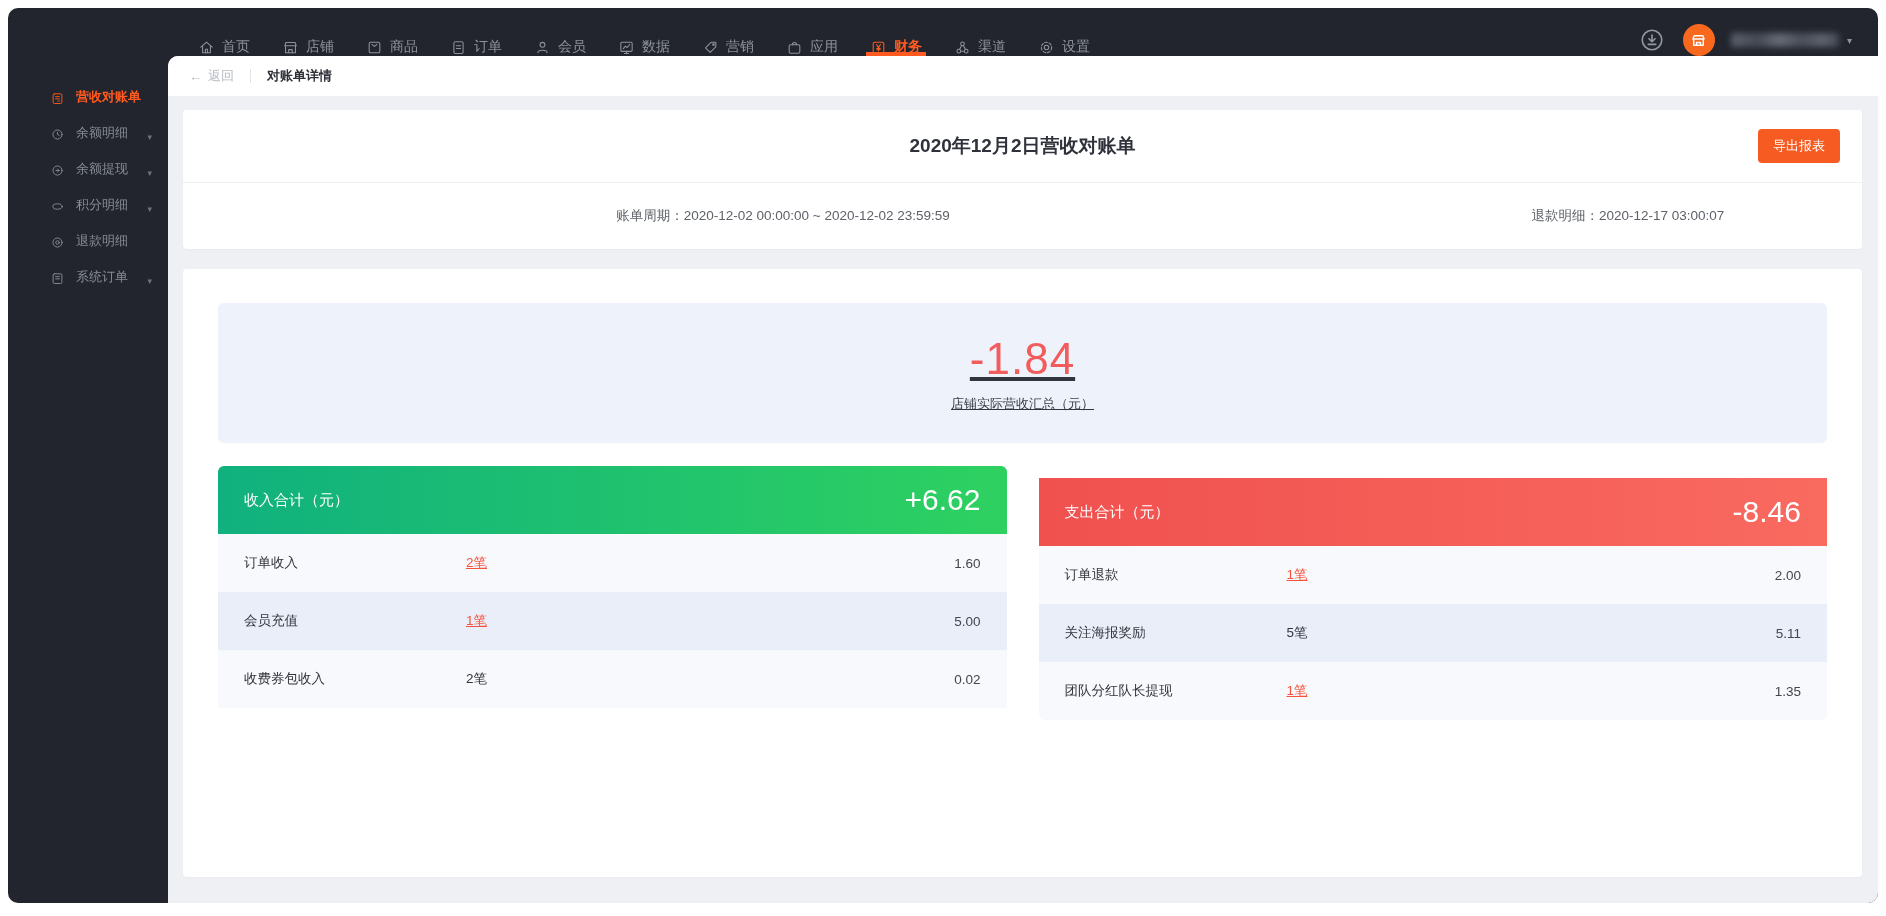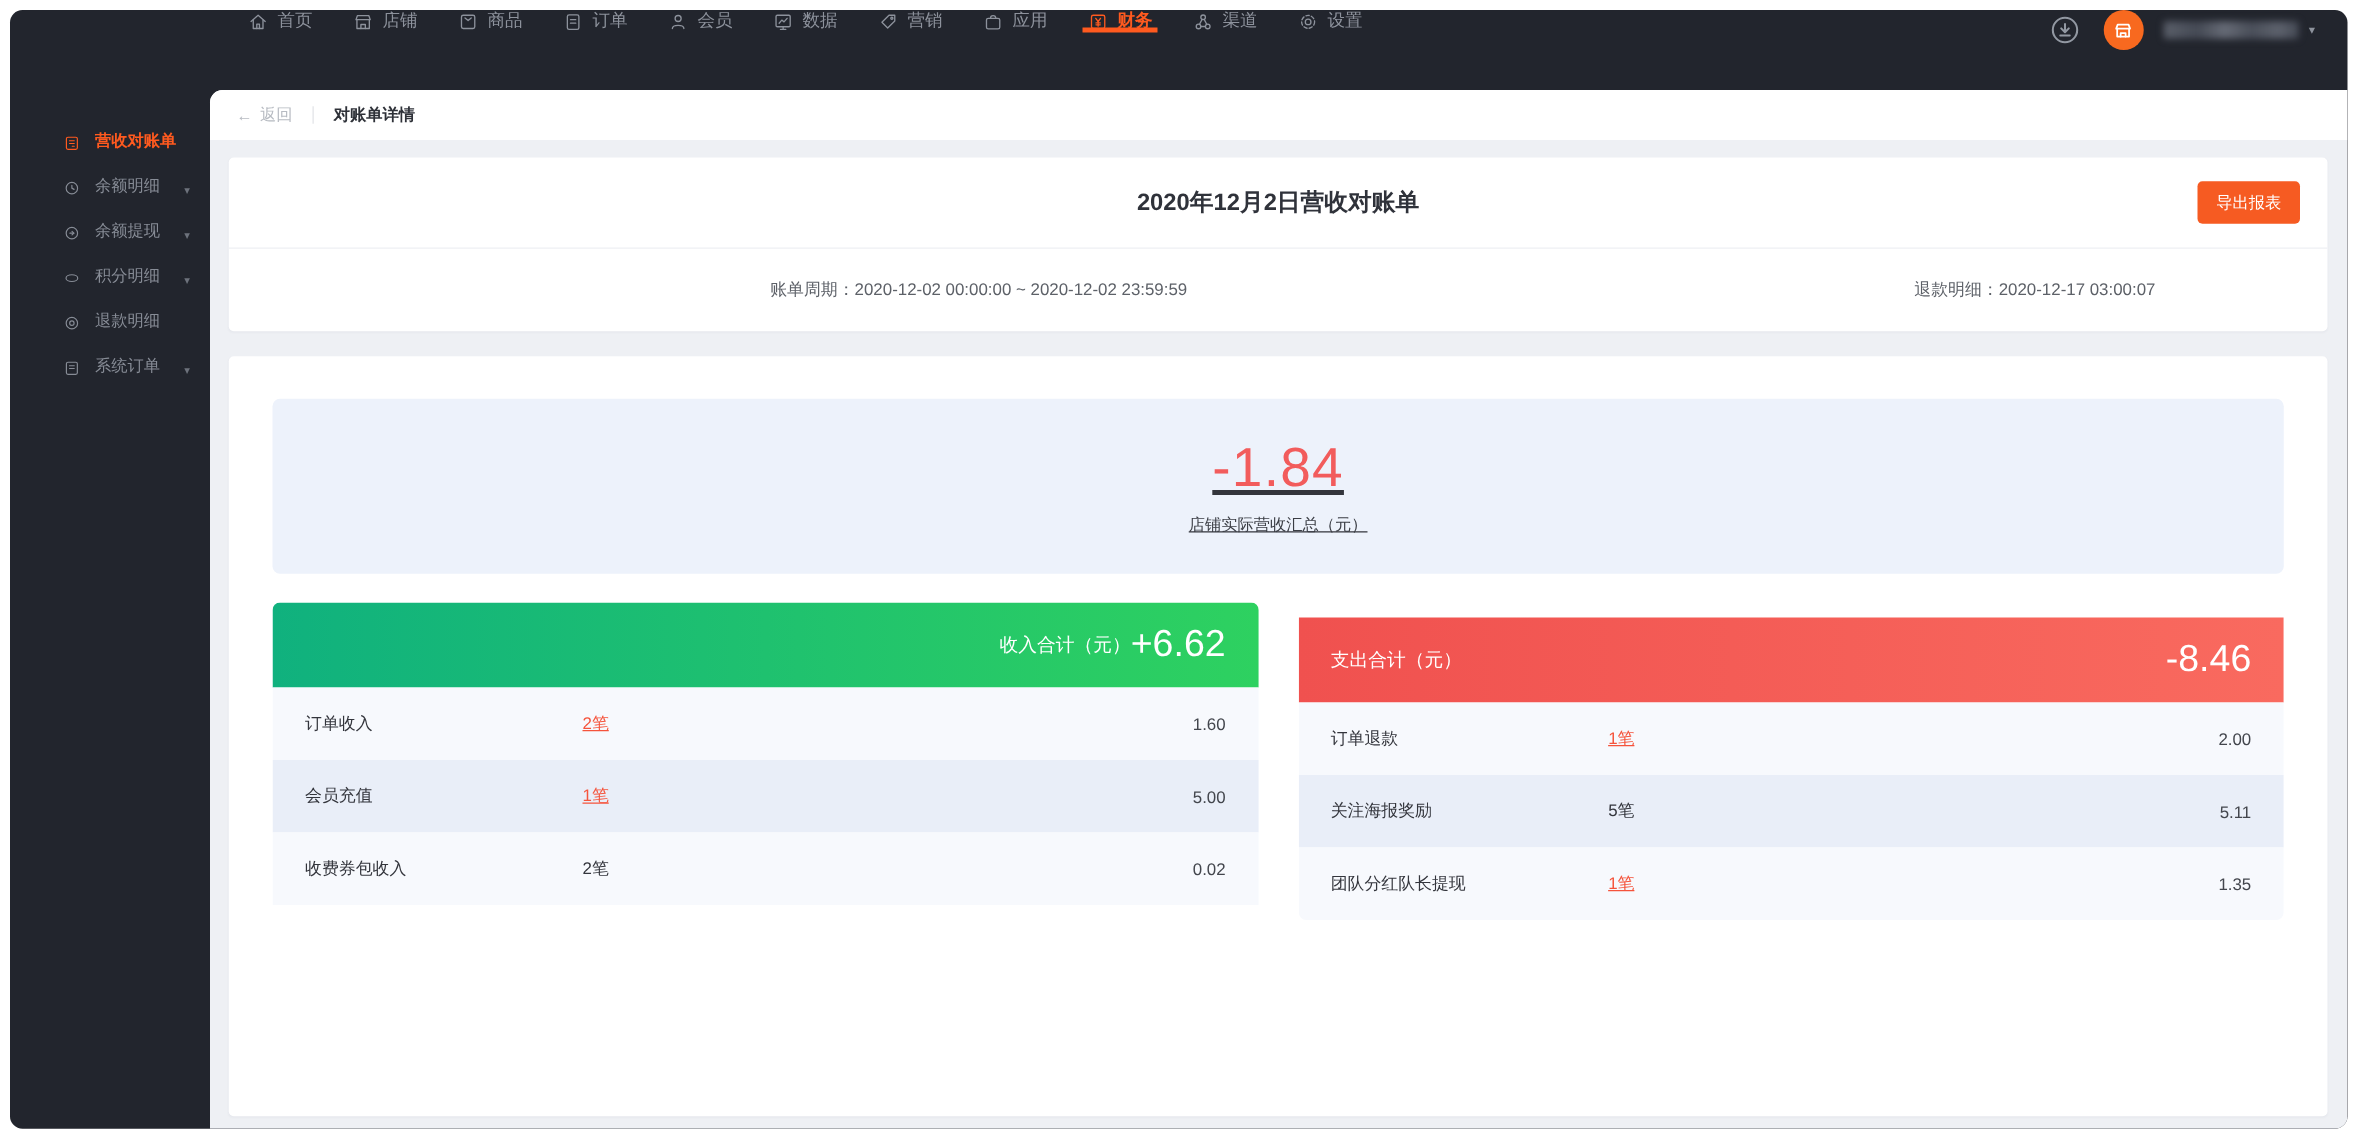--- a/index.html
+++ b/index.html
@@ -7,21 +7,21 @@
   body {
     width:1886px; height:916px; background:#ffffff; position:relative; overflow:hidden;
     font-family:"Liberation Sans","DejaVu Sans",sans-serif; color:#33353c;
   }
   .frame {
     position:absolute; left:8px; top:8px; right:8px; bottom:13px;
     background:#22252d; border-radius:10px; overflow:hidden;
     display:flex; flex-direction:column;
   }
   
-  .topbar { height:64px; flex:none; display:flex; align-items:flex-start;gap:20px; }
+  .topbar { height:48px; flex:none; display:flex; align-items:flex-end;gap:20px; }
   .topnav { display:flex; align-items:stretch; margin-left:186px; gap:24px; }
   .nav-item {
     display:flex; align-items:center; gap:7px; color:#8d929c; font-size:14px;
     cursor:pointer; position:relative; padding:0 4px;
   }
   .nav-item .nicon { display:flex; align-items:center; }
   .nav-item svg { width:17px; height:17px; }
   .nav-item.active { color:#ff5a1f; font-weight:bold; }
   .nav-item.active::after {
     content:""; position:absolute; left:0; right:0; bottom:0; height:4px; background:#ff5a1f;
@@ -91,21 +91,21 @@
     display:flex; flex-direction:column; align-items:center; justify-content:center; gap:11px;text-decoration:underline;
   }
   .summary-value { font-size:44px; color:#f25c5c; letter-spacing:1px; }
   .summary-label { font-size:13px; color:#3a3d44; }
   .panels { display:flex; gap:32px; margin-top:23px; }
   .panel { flex:1; border-radius:6px; overflow:hidden; }
   .panel-header {
     height:68px; display:flex; align-items:center; justify-content:space-between;
     padding:0 26px; color:#ffffff;
   }
-  .panel-header.green { background:linear-gradient(90deg,#10b17e 0%,#2ed160 100%);justify-content:flex-end; }
+  .panel-header.green { background:linear-gradient(90deg,#10b17e 0%,#2ed160 100%); }
   .panel-header.red   { background:linear-gradient(90deg,#f0514f 0%,#f96a5f 100%);margin-top:12px; }
   .panel-title { font-size:15px; }
   .panel-total { font-size:30px; }
   .prow { height:58px; display:flex; align-items:center; padding:0 26px; font-size:13.5px; }
   .prow:nth-child(odd)  { background:#e9eef8; }
   .prow:nth-child(even) { background:#f7f9fd; }
   .panel .rows .prow:first-child { background:#f7f9fd; }
   .panel .rows .prow:nth-child(2) { background:#e9eef8; }
   .panel .rows .prow:nth-child(3) { background:#f7f9fd; }
   .prow-name { width:222px; flex:none; color:#33353c; }

